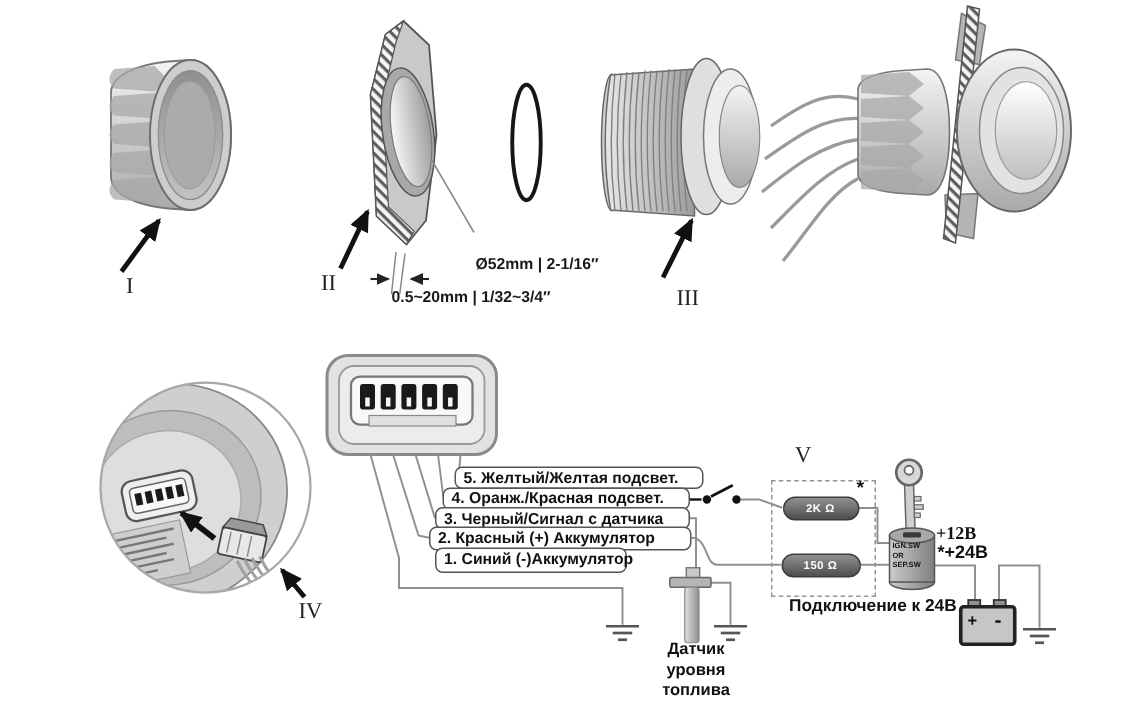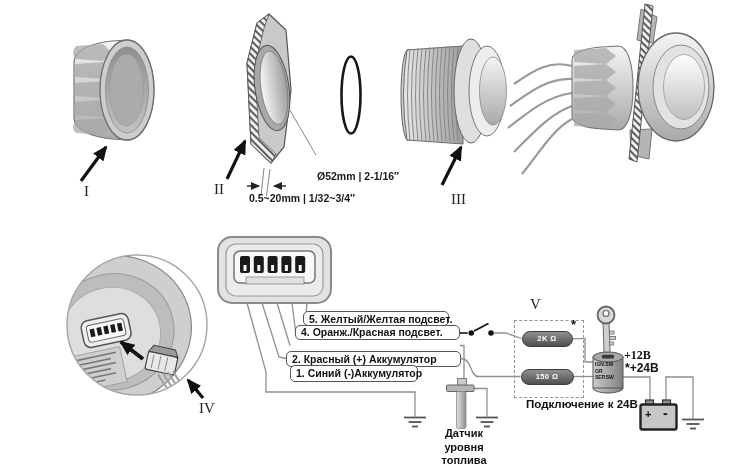--- a/index.html
+++ b/index.html
@@ -277,24 +277,25 @@
   </g>
 </svg>
 
 <span class="t serif roman" style="left:84px;top:183px;">I</span>
 <span class="t serif roman" style="left:214px;top:181px;">II</span>
 <span class="t serif roman" style="left:451px;top:191px;">III</span>
 <span class="t serif roman" style="left:199px;top:400px;">IV</span>
 <span class="t serif roman" style="left:530px;top:296px;">V</span>
 
 <span class="t dim" style="left:317px;top:155px;margin-top:15px;">Ø52mm | 2-1/16″</span>
-<span class="t dim" style="left:249px;top:192px;">0.5~20mm | 1/32~3/4″</span>
-
-<div class="wbox" style="left:303px;top:311px;width:146px;height:15px;">5. Желтый/Желтая подсвет.</div>
+<span class="t dim" style="left:261px;top:192px;">0.5~20mm | 1/32~3/4″</span>
+
+<div class="wbox" style="left:303px;top:311px;width:166px;height:15px;">5. Желтый/Желтая подсвет.</div>
 <div class="wbox" style="left:295px;top:324.5px;width:165px;height:15px;">4. Оранж./Красная подсвет.</div>
+<div class="wbox" style="left:290px;top:338px;width:170px;height:15px;">3. Черный/Сигнал с датчика</div>
 <div class="wbox" style="left:286px;top:351px;width:175px;height:16px;">2. Красный (+) Аккумулятор</div>
 <div class="wbox" style="left:290px;top:364.5px;width:128px;height:17px;">1. Синий (-)Аккумулятор</div>
 
 <div class="dashed" style="left:514px;top:320px;width:70px;height:78px;"></div>
 <div class="pill" style="left:521.5px;top:331px;width:51px;height:15.5px;">2K Ω</div>
 <div class="pill" style="left:520.5px;top:369px;width:53px;height:15.5px;">150 Ω</div>
 <span class="t b" style="left:571px;top:317px;font-size:13px;">*</span>
 
 <div class="cyl-text" style="left:595px;top:361px;">
   <div>IGN.SW</div>

